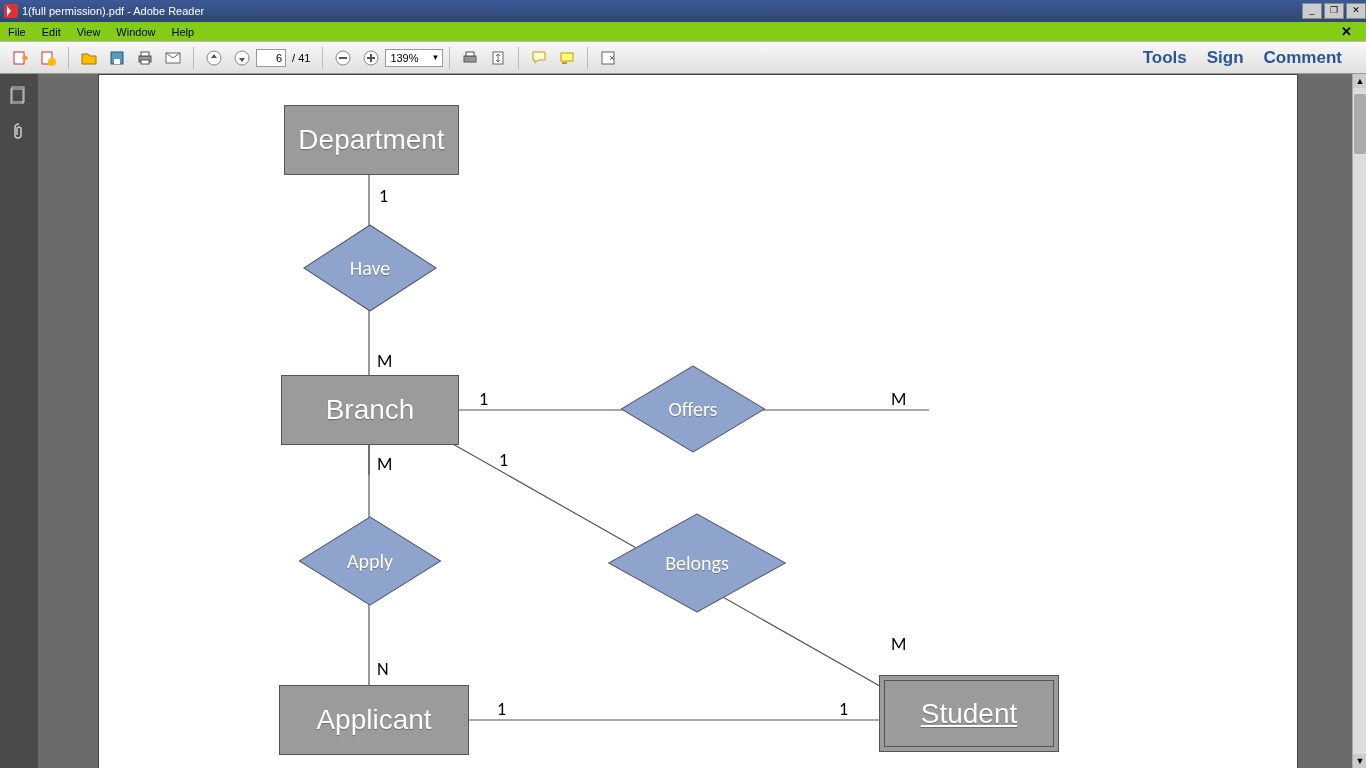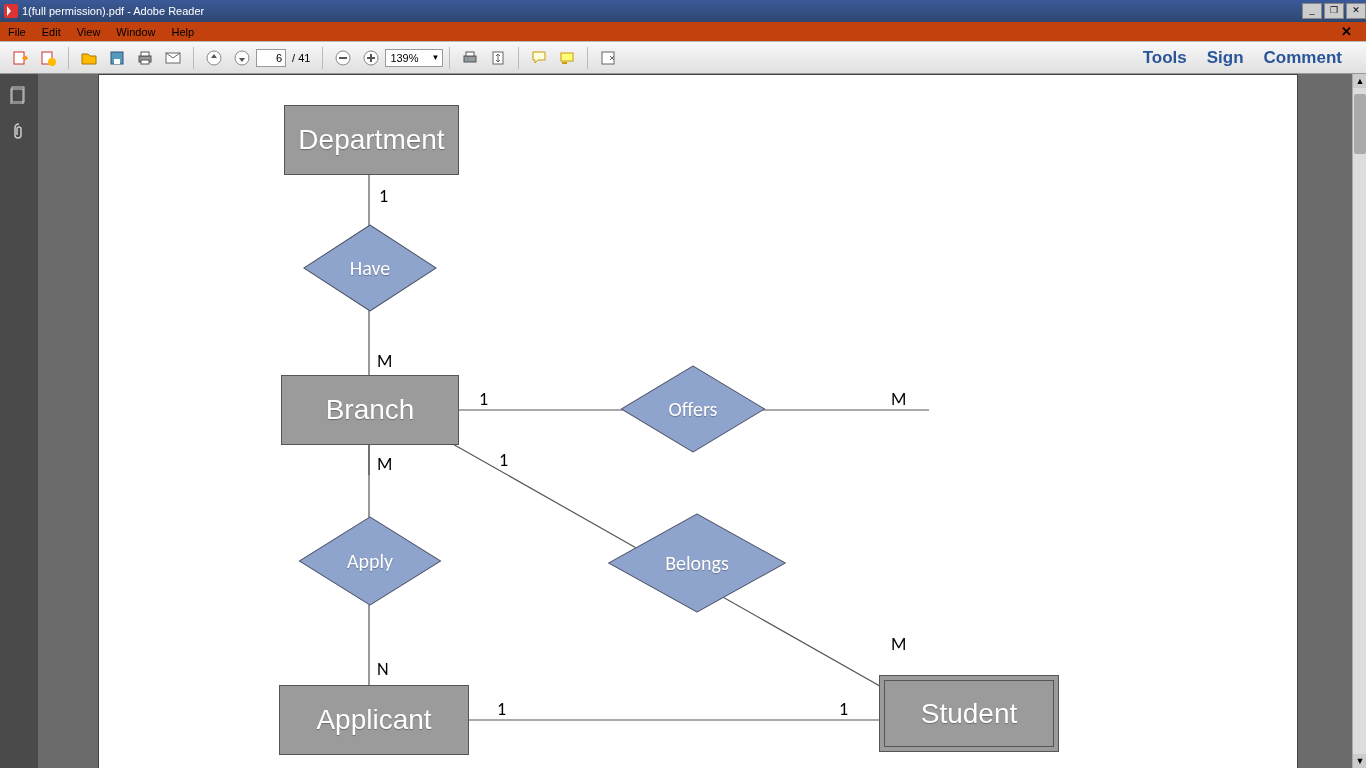--- a/index.html
+++ b/index.html
@@ -6,21 +6,21 @@
 body { width: 1366px; height: 768px; background: #6b6b6b; overflow: hidden; position: relative; }
 
 
 .titlebar { height: 22px; background: linear-gradient(#3b5998,#2e4770); color: #fff; display: flex; align-items: center; font-size: 11px; padding-left: 4px; }
 .titlebar .ticon { width: 14px; height: 14px; background: #d33; display: inline-block; margin-right: 4px; border-radius: 2px; position: relative; }
 .titlebar .ticon::after { content: ""; position: absolute; left: 3px; top: 2px; width: 0; height: 0; border-left: 4px solid #fff; border-top: 5px solid transparent; border-bottom: 5px solid transparent; }
 .winbtns { margin-left: auto; display: flex; }
 .winbtn { width: 20px; height: 16px; background: #ccc; border: 1px solid #888; margin-left: 2px; font-size: 9px; text-align: center; line-height: 12px; color: #000; cursor: pointer; }
 
 
-.menubar { height: 20px; background: #c2410c; border-bottom: 1px solid #bbb; display: flex; align-items: center; font-size: 11px; position: relative; }
+.menubar { height: 20px; background: #84cc16; border-bottom: 1px solid #bbb; display: flex; align-items: center; font-size: 11px; position: relative; }
 .menubar span { padding: 2px 8px; cursor: pointer; }
 .menubar .x { position: absolute; right: 6px; font-size: 13px; font-weight: bold; cursor: pointer; }
 
 
 .toolbar { height: 32px; background: linear-gradient(#f8f8f8,#e0e0e0); border-bottom: 1px solid #999; display: flex; align-items: center; padding: 0 6px; font-size: 11px; }
 .tbtn { width: 24px; height: 24px; margin: 0 2px; border: 1px solid transparent; border-radius: 3px; display: flex; align-items: center; justify-content: center; cursor: pointer; }
 .tsep { width: 1px; height: 22px; background: #bbb; margin: 0 6px; }
 .pageinput { width: 30px; height: 18px; text-align: right; font-size: 11px; border: 1px solid #999; padding-right: 3px; }
 .pagetotal { margin: 0 6px; }
 .zoombox { width: 58px; height: 18px; border: 1px solid #999; font-size: 11px; padding-left: 4px; background: #fff; display: flex; align-items: center; }
@@ -218,21 +218,21 @@
 
       <div class="entity" style="left:185px; top:30px; width:175px; height:70px;">
           <span>Department</span>
         </div>
       <div class="entity" style="left:182px; top:300px; width:178px; height:70px;">
           <span>Branch</span>
         </div>
       <div class="entity" style="left:180px; top:610px; width:190px; height:70px;">
           <span>Applicant</span>
         </div>
-      <div class="entity double" style="left:780px; top:600px; width:180px; height:77px;">
+      <div class="entity double" style="left:780px; top:600px; width:180px; height:77px;text-decoration:underline;">
           <span>Student</span>
         </div>
 
       <div class="diamond" style="left:215px; top:160px; width:112px; height:66px;">
         <div class="box" style="left:50%; top:50%; width:78px; height:78px; transform:translate(-50%,-50%) rotate(45deg) skew(-12deg,-12deg);"></div>
         <div class="label" style="left:50%; top:50%; transform:translate(-50%,-50%);">Have</div>
       </div>
       <div class="diamond" style="left:530px; top:300px; width:128px; height:68px;">
         <div class="box" style="left:50%; top:50%; width:82px; height:82px; transform:translate(-50%,-50%) rotate(45deg) skew(-14deg,-14deg);"></div>
         <div class="label" style="left:50%; top:50%; transform:translate(-50%,-50%);">Offers</div>

